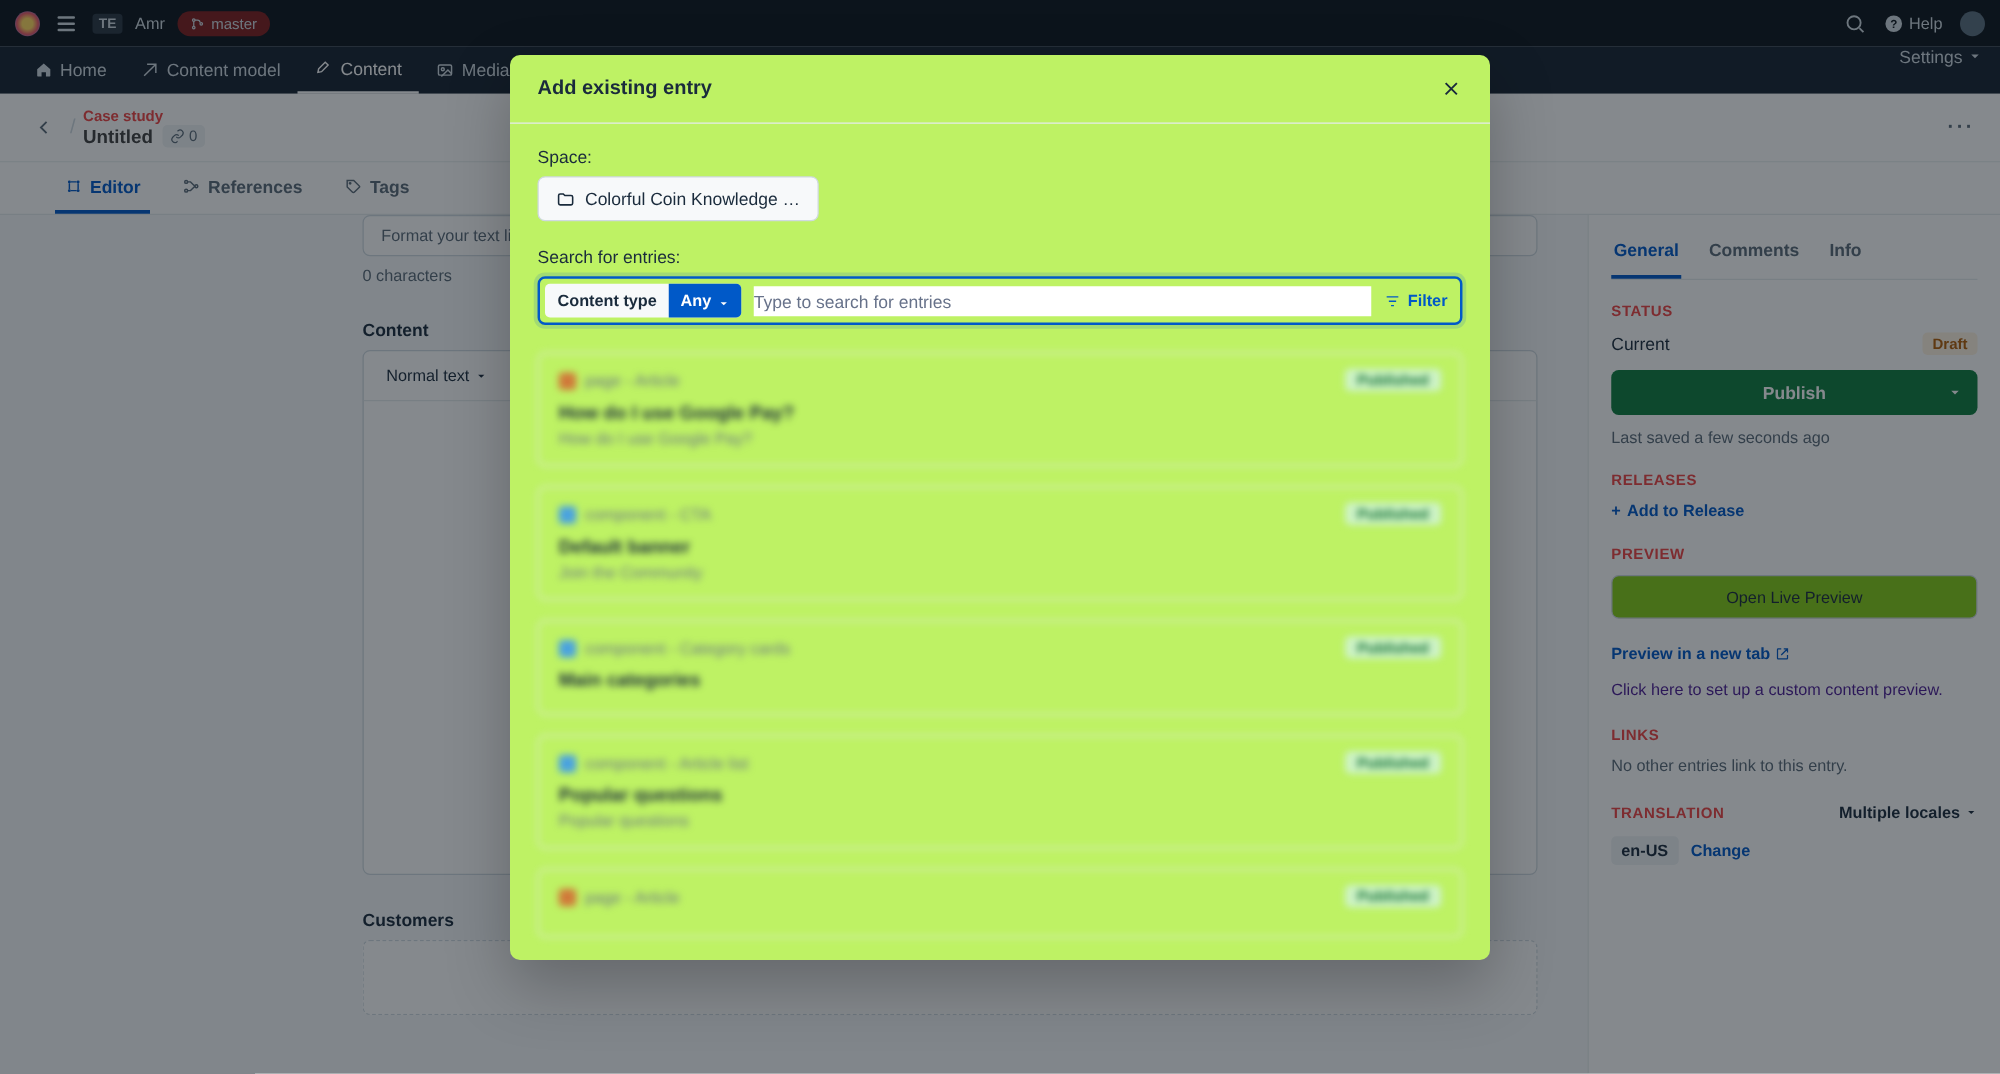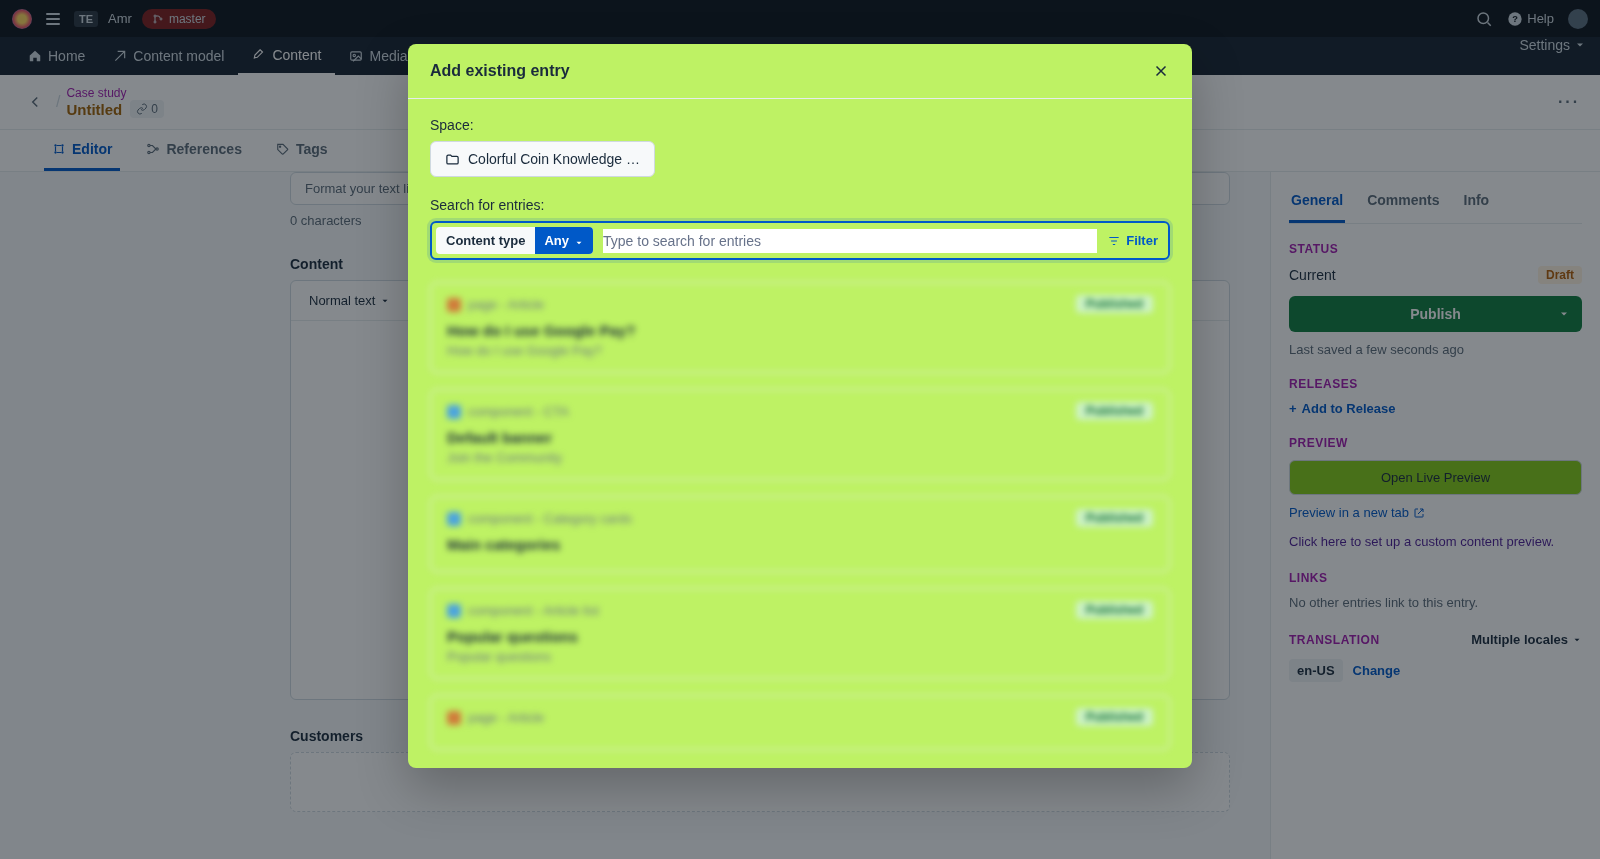--- a/index.html
+++ b/index.html
@@ -22,52 +22,52 @@
 .secondnav { height: 38px; background: #162231; display: flex; align-items: flex-start; padding: 0 14px; color: #cfd9e0; font-size: 14px; }
 .secondnav-item { display: flex; align-items: center; gap: 6px; padding: 0 14px; height: 100%; cursor: pointer; font-weight: 500; }
 .secondnav-item.active { color: #fff; border-bottom: 2px solid #fff; }
 .secondnav-right { margin-left: auto; display: flex; align-items: center; gap: 4px; }
 
 
 .entry-header { height: 55px; background: #fff; border-bottom: 1px solid #e5ebed; display: flex; align-items: center; padding: 0 20px; }
 .back-arrow { color: #5b6b79; padding: 6px; cursor: pointer; }
 .slash { color: #cfd9e0; margin: 0 6px; }
 .entry-titleblock { display: flex; flex-direction: column; }
-.entry-ct { font-size: 12px; color: #a21caf; font-weight: 400; }
+.entry-ct { font-size: 12px; color: #ef4444; font-weight: 700; }
 .entry-title-row { display: flex; align-items: center; gap: 8px; }
-.entry-title { font-size: 15px; font-weight: 700; color: #a16207; }
+.entry-title { font-size: 15px; font-weight: 700; color: #404040; }
 .link-badge { background: #eef2f4; border-radius: 4px; padding: 2px 6px; font-size: 12px; color: #5b6b79; display: flex; align-items: center; gap: 3px; }
 .ellipsis { margin-left: auto; color: #5b6b79; cursor: pointer; font-weight: 700; letter-spacing: 2px; }
 
 
 .tabs-row { height: 42px; background: #fff; border-bottom: 1px solid #e5ebed; display: flex; align-items: stretch; padding: 0 44px; gap: 18px; }
 .tab { display: flex; align-items: center; gap: 6px; font-size: 14px; color: #5b6b79; font-weight: 600; padding: 0 8px; cursor: pointer; border-bottom: 3px solid transparent; }
 .tab.active { color: #0059c8; border-bottom-color: #0059c8; }
 
 
 .main { display: flex; height: calc(859px - 37px - 38px - 55px - 42px); }
 .editor-col { flex: 1; padding: 0 0 0 0; background: #f7f9fa; overflow: hidden; }
 .right-panel { width: 330px; background: #fff; border-left: 1px solid #e5ebed; padding: 20px 18px; overflow: auto; }
 
 
 .rp-tabs { display: flex; gap: 20px; border-bottom: 1px solid #e5ebed; margin-bottom: 18px; }
 .rp-tab { font-size: 14px; font-weight: 600; color: #5b6b79; padding: 0 2px 12px 2px; cursor: pointer; border-bottom: 3px solid transparent; }
 .rp-tab.active { color: #0059c8; border-bottom-color: #0059c8; }
 
-.rp-section-label { font-size: 12px; font-weight: 700; color: #a21caf; letter-spacing: 0.5px; margin-bottom: 10px; }
+.rp-section-label { font-size: 12px; font-weight: 700; color: #ef4444; letter-spacing: 0.5px; margin-bottom: 10px; }
 .status-row { display: flex; justify-content: space-between; align-items: center; margin-bottom: 12px; }
 .draft-badge { background: #fff3e0; color: #b25e09; font-size: 12px; padding: 2px 8px; border-radius: 4px; font-weight: 600; }
 .publish-btn { width: 100%; background: #0f7c3f; color: #fff; border: none; border-radius: 6px; padding: 10px; font-size: 14px; font-weight: 600; cursor: pointer; position: relative; }
 .publish-chevron { position: absolute; right: 12px; top: 50%; transform: translateY(-50%); }
 .last-saved { font-size: 13px; color: #5b6b79; margin-top: 10px; margin-bottom: 20px; }
 
 .add-release { color: #0059c8; font-size: 13px; font-weight: 600; cursor: pointer; display: flex; align-items: center; gap: 5px; margin-bottom: 20px; }
 
 .preview-btn { width: 100%; border: 1px solid #cfd9e0; background: #84cc16; border-radius: 6px; padding: 9px; font-size: 13px; color: #1a2b3c; font-weight: 500; cursor: pointer; margin-bottom: 10px; position: relative; }
-.preview-tab-link { color: #0059c8; font-size: 13px; font-weight: 400; display: flex; align-items: center; gap: 4px; margin-bottom: 14px; }
+.preview-tab-link { color: #0059c8; font-size: 13px; font-weight: 700; display: flex; align-items: center; gap: 4px; margin-bottom: 14px; margin-top: 10px; }
 .preview-note { font-size: 13px; color: #5b6b79; margin-bottom: 12px; line-height: 1.5; }
 .setup-link { color: #4c1d95; font-size: 13px; font-weight: 500; cursor: pointer; margin-bottom: 22px; display: block; }
 
 .links-note { font-size: 13px; color: #5b6b79; margin-bottom: 22px; }
 
 .translation-row { display: flex; justify-content: space-between; align-items: center; margin-bottom: 12px; }
 .locale-select { font-size: 13px; color: #1a2b3c; font-weight: 600; display: flex; align-items: center; gap: 4px; }
 .locale-badges { display: flex; gap: 10px; align-items: center; }
 .locale-badge { background: #eef2f4; padding: 4px 8px; border-radius: 4px; font-size: 13px; color: #1a2b3c; font-weight: 600; display: flex; align-items: center; gap: 4px; }
 .change-link { color: #0059c8; font-size: 13px; font-weight: 600; cursor: pointer; }

